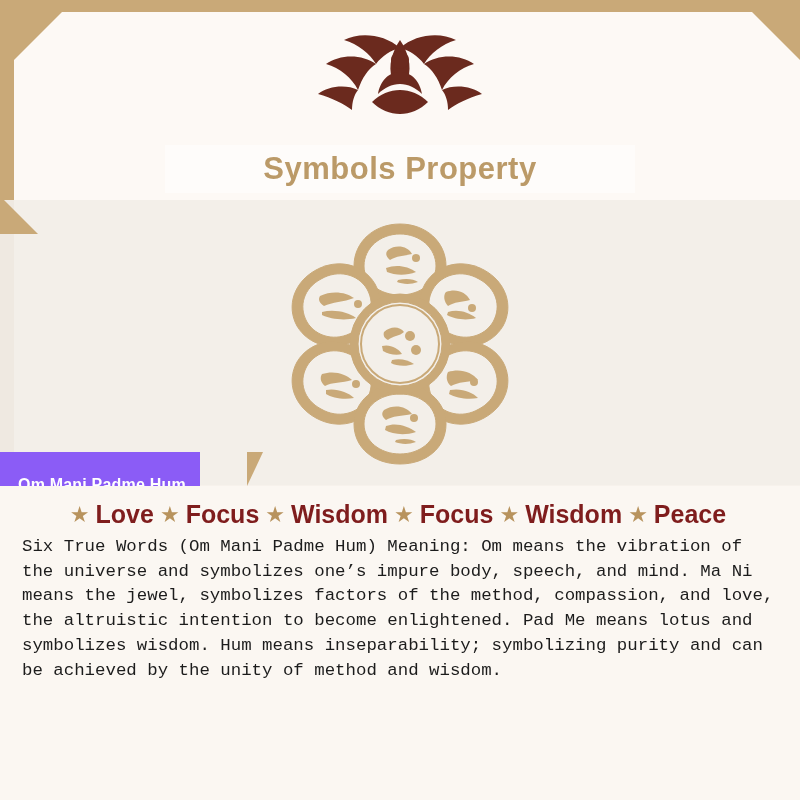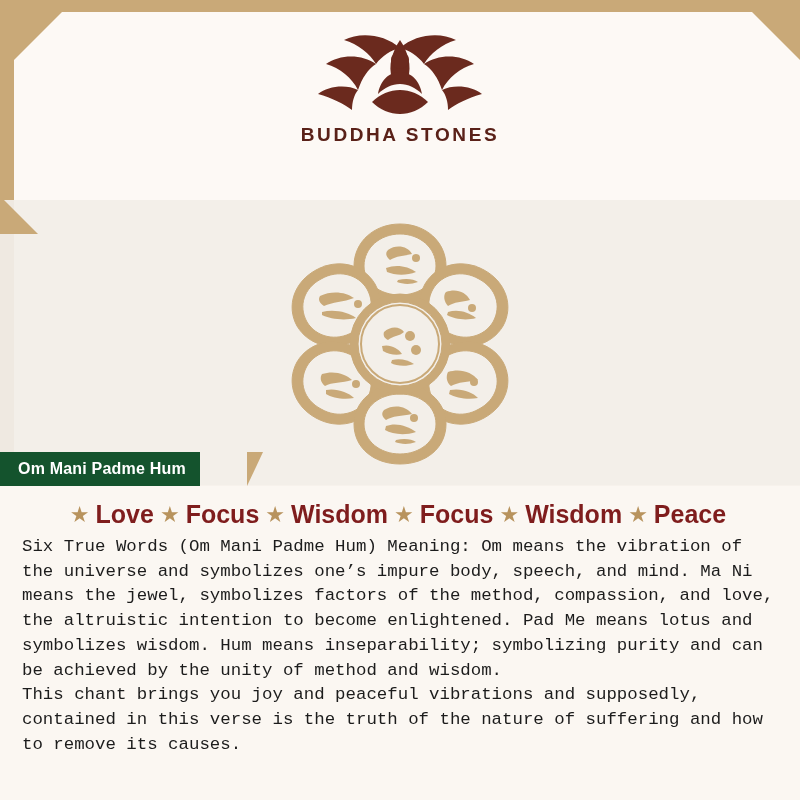--- a/index.html
+++ b/index.html
@@ -115,24 +115,25 @@
     position: absolute;
     left: 250px; top: 208px;
     width: 300px; height: 272px;
   }
 
   
   .ribbon {
     position: absolute;
     left: 0; top: 452px;
     height: 34px;
-    background: #14532d;
+    background: #8b5cf6;
     display: flex;
     align-items: center;
-    padding: 0 14px 0 18px;
+    padding: 16px 14px 0 18px;
+    text-decoration: underline;
   }
   .ribbon-text {
     color: #ffffff;
     font-size: 16px;
     font-weight: bold;
     letter-spacing: 0.2px;
     font-family: "Liberation Sans", sans-serif;
   }
   .ribbon-tail {
     position: absolute;
@@ -207,23 +208,25 @@
           <path d="M128 72 C140 66 158 68 168 76 C154 80 142 86 134 92 C134 84 132 77 128 72 Z"></path>
 
           <path d="M86 22 C78 34 74 48 78 60 C82 54 90 54 94 60 C98 48 94 34 86 22 Z"></path>
 
           <circle cx="86" cy="42" r="9"></circle>
           <path d="M86 54 C74 54 66 64 64 76 C70 70 78 66 86 66 C94 66 102 70 108 76 C106 64 98 54 86 54 Z"></path>
           <path d="M58 84 C66 76 76 72 86 72 C96 72 106 76 114 84 C106 92 96 96 86 96 C76 96 66 92 58 84 Z"></path>
         </g>
       </svg>
     </span>
-    <div class="brand-name">BUDDHA STONES</div>
-  </div>
-
+  </div>
+
+  <div class="title-bar">
+    <span class="title-text">Symbols Property</span>
+  </div>
 
   <div class="mandala">
     <svg width="300" height="272" viewBox="0 0 300 272" xmlns="http://www.w3.org/2000/svg">
       <g fill="#c9a978" stroke="#c9a978">
 
         <g>
 
           <path d="M150 16 C176 16 196 34 196 58 C196 80 176 96 150 96 C124 96 104 80 104 58 C104 34 124 16 150 16 Z" fill="#c9a978"></path>
           <path d="M150 26 C170 26 186 40 186 58 C186 75 170 87 150 87 C130 87 114 75 114 58 C114 40 130 26 150 26 Z" fill="#f3efe9"></path>
 
@@ -311,17 +314,16 @@
       <span class="kw">Wisdom</span>
       <span class="star">★</span>
       <span class="kw">Focus</span>
       <span class="star">★</span>
       <span class="kw">Wisdom</span>
       <span class="star">★</span>
       <span class="kw">Peace</span>
     </div>
     <div class="body-copy">
       <p>Six True Words (Om Mani Padme Hum) Meaning: Om means the vibration of the universe and symbolizes one’s impure body, speech, and mind. Ma Ni means the jewel, symbolizes factors of the method, compassion, and love, the altruistic intention to become enlightened. Pad Me means lotus and symbolizes wisdom. Hum means inseparability; symbolizing purity and can be achieved by the unity of method and wisdom.</p>
-      <p>This chant brings you joy and peaceful vibrations and supposedly, contained in this verse is the truth of the nature of suffering and how to remove its causes.</p>
     </div>
   </div>
 
 </div>
 
 </body></html>

